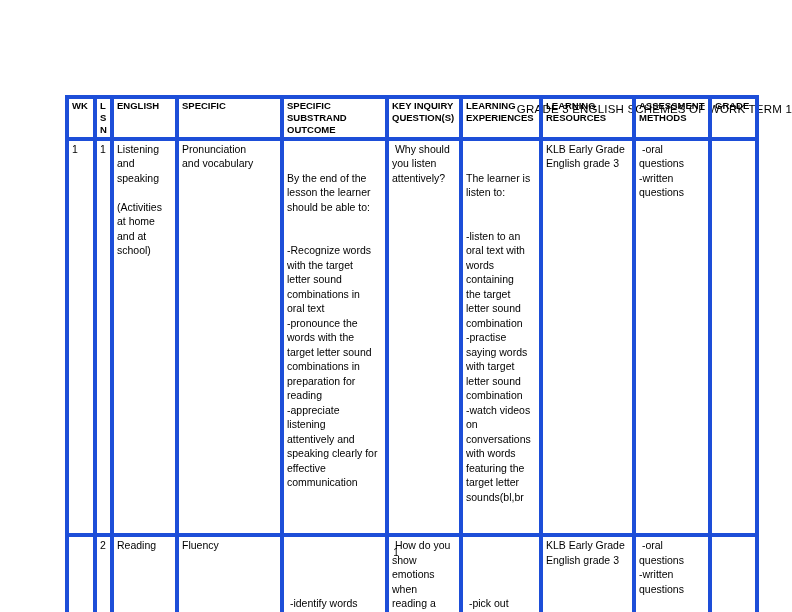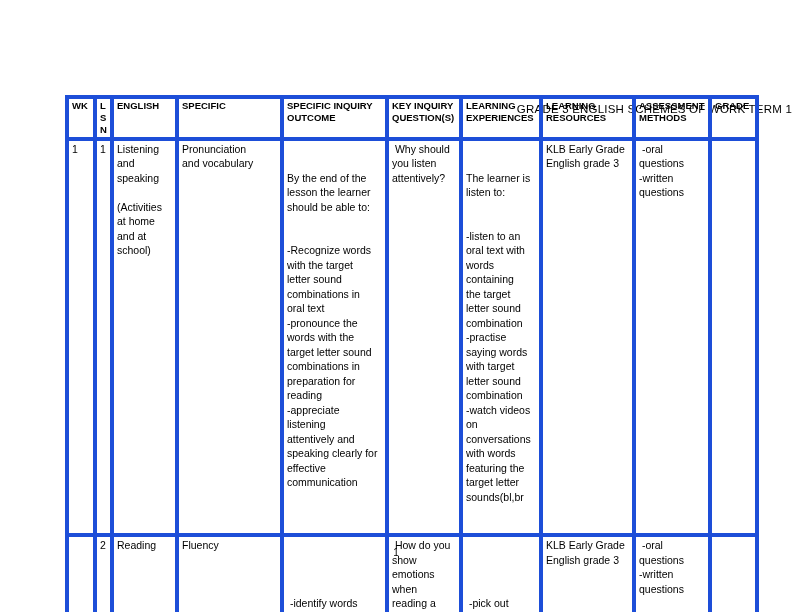--- a/index.html
+++ b/index.html
@@ -84,21 +84,21 @@
       <col style="width:47px">
     </colgroup>
     <tbody>
       <tr class="header-row">
         <th>WK</th>
         <th>L
 S
 N</th>
         <th>ENGLISH</th>
         <th>SPECIFIC</th>
-        <th>SPECIFIC INQUIRY
+        <th>SPECIFIC SUBSTRAND
 OUTCOME</th>
         <th>KEY INQUIRY
 QUESTION(S)</th>
         <th>LEARNING
 EXPERIENCES</th>
         <th>LEARNING
 RESOURCES</th>
         <th>ASSESSMENT
 METHODS</th>
         <th>GRADE</th>

